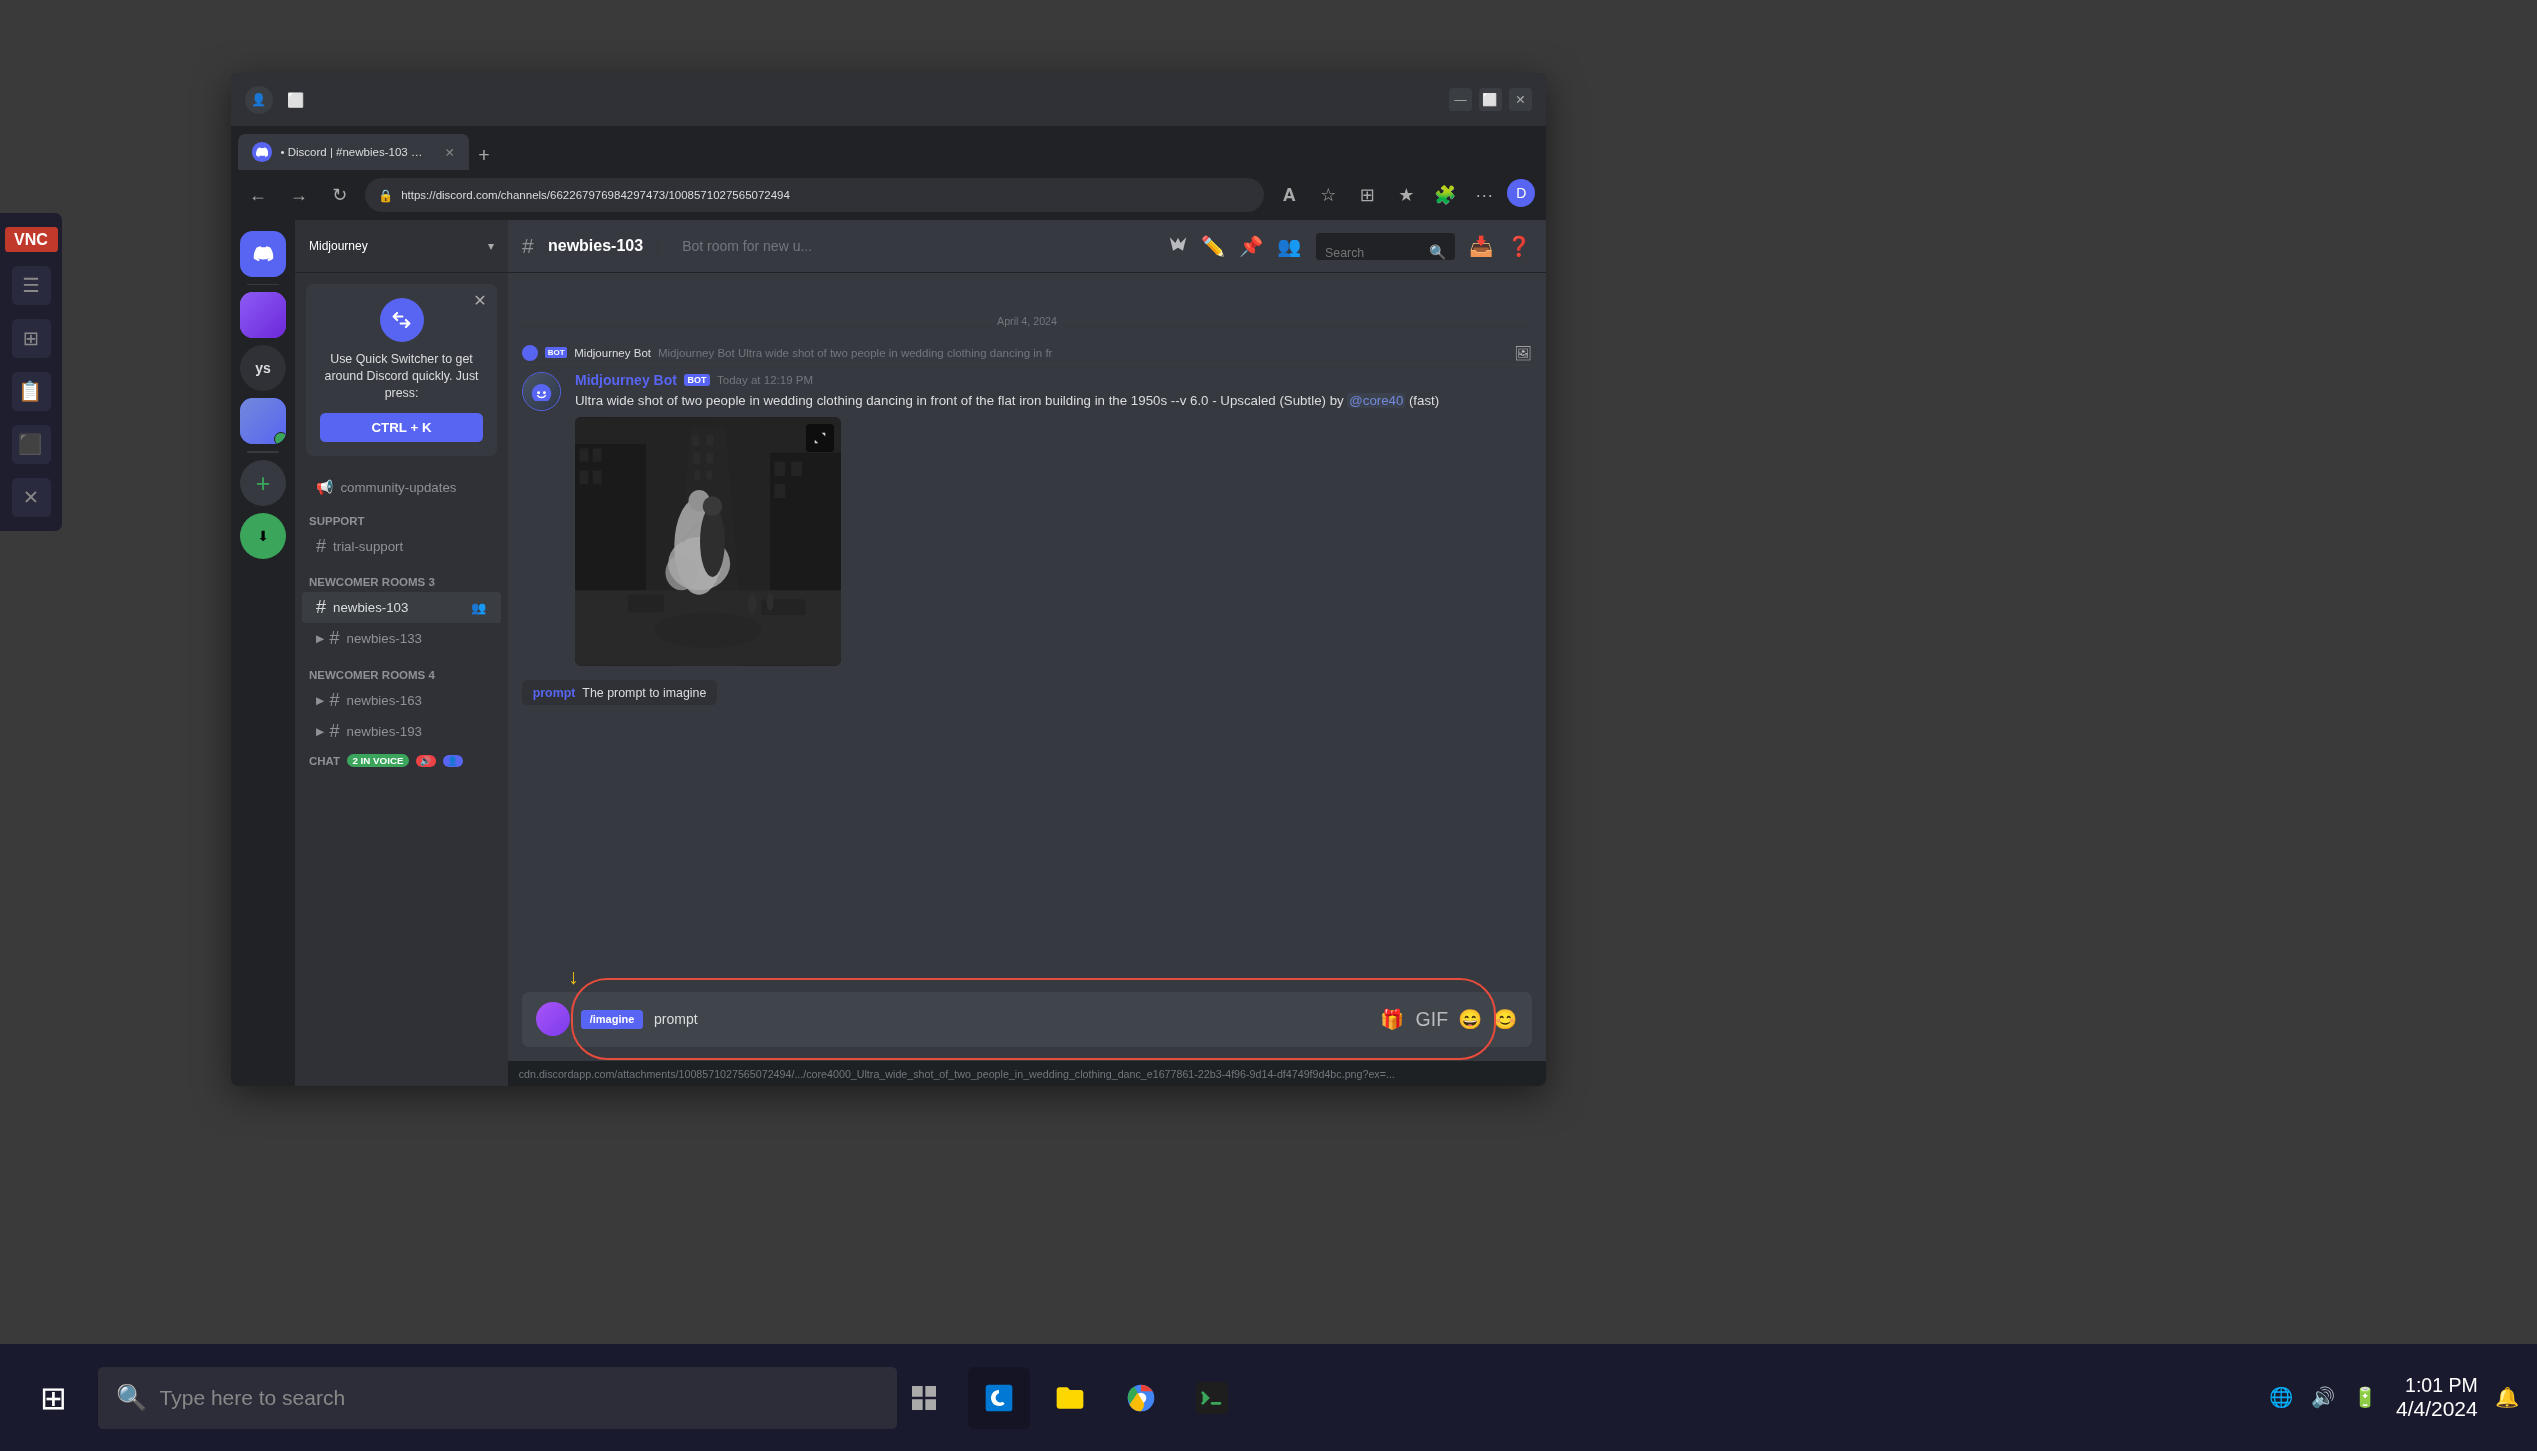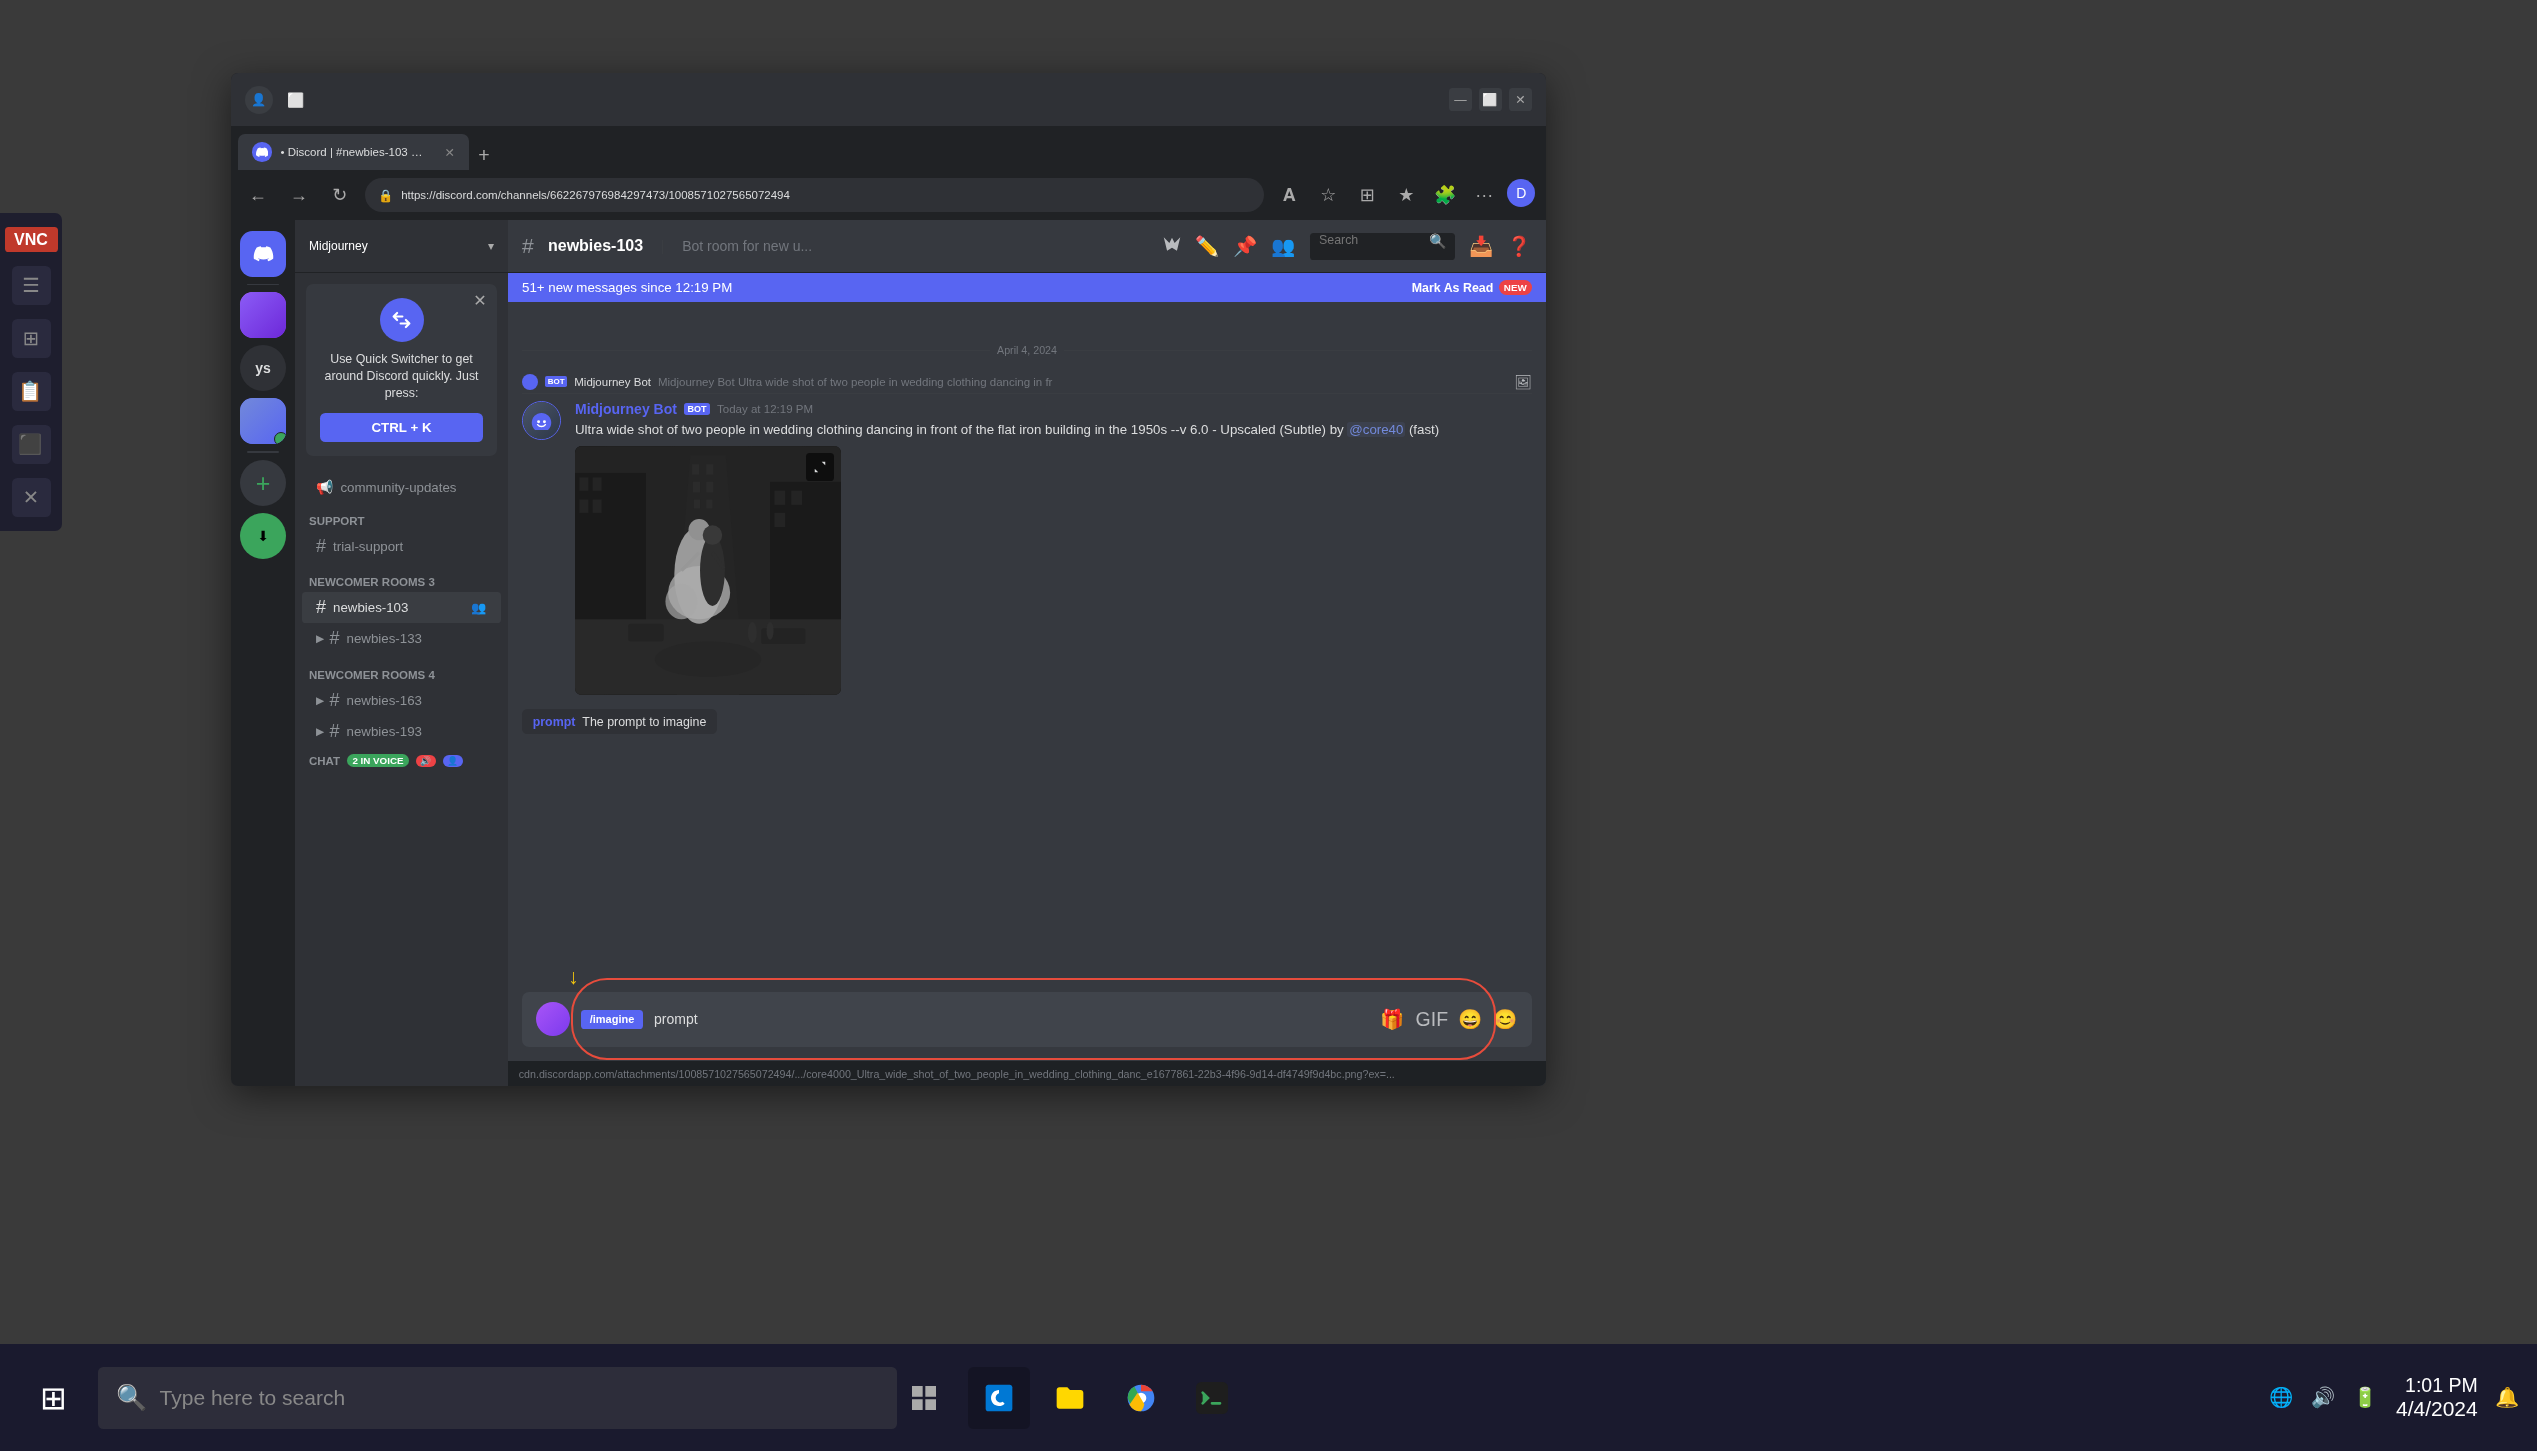--- a/index.html
+++ b/index.html
@@ -452,24 +452,24 @@
     }
     .header-icon {
       color: #b9bbbe;
       font-size: 19.5px;
       cursor: pointer;
     }
     .search-box {
       background: #202225;
       border-radius: 3.6px;
       display: flex;
-      align-items: flex-start;
+      align-items: flex-end;
       padding: 0 9px;
       height: 27px;
-      gap: 21px;
+      gap: 15px;
     }
     .search-box input {
       background: transparent;
       border: none;
       outline: none;
       color: #72767d;
       font-size: 12.4px;
       width: 107px;
     }
 
@@ -870,27 +870,20 @@
           <span class="header-icon">👥</span>
           <div class="search-box">
             <input type="text" style="background: transparent; border: none; outline: none; color: rgb(114, 118, 125); font-size: 12.4px; width: 89px;" placeholder="Search">
             <span style="color:#72767d;font-size:14px;">🔍</span>
           </div>
           <span class="header-icon">📥</span>
           <span class="header-icon">❓</span>
         </div>
       </div>
 
-      <div class="new-messages-banner">
-        <span>51+ new messages since 12:19 PM</span>
-        <div class="mark-read-btn">
-          <span>Mark As Read</span>
-          <span class="new-badge">NEW</span>
-        </div>
-      </div>
 
       <div class="chat-messages">
 
         
         <div style="text-align:center;color:#72767d;font-size:10.7px;margin-bottom:14px;display:flex;align-items:center;gap:7px;">
           <div style="flex:1;height:0.9px;background:#3a3d42;"></div>
           <span>April 4, 2024</span>
           <div style="flex:1;height:0.9px;background:#3a3d42;"></div>
         </div>
 

